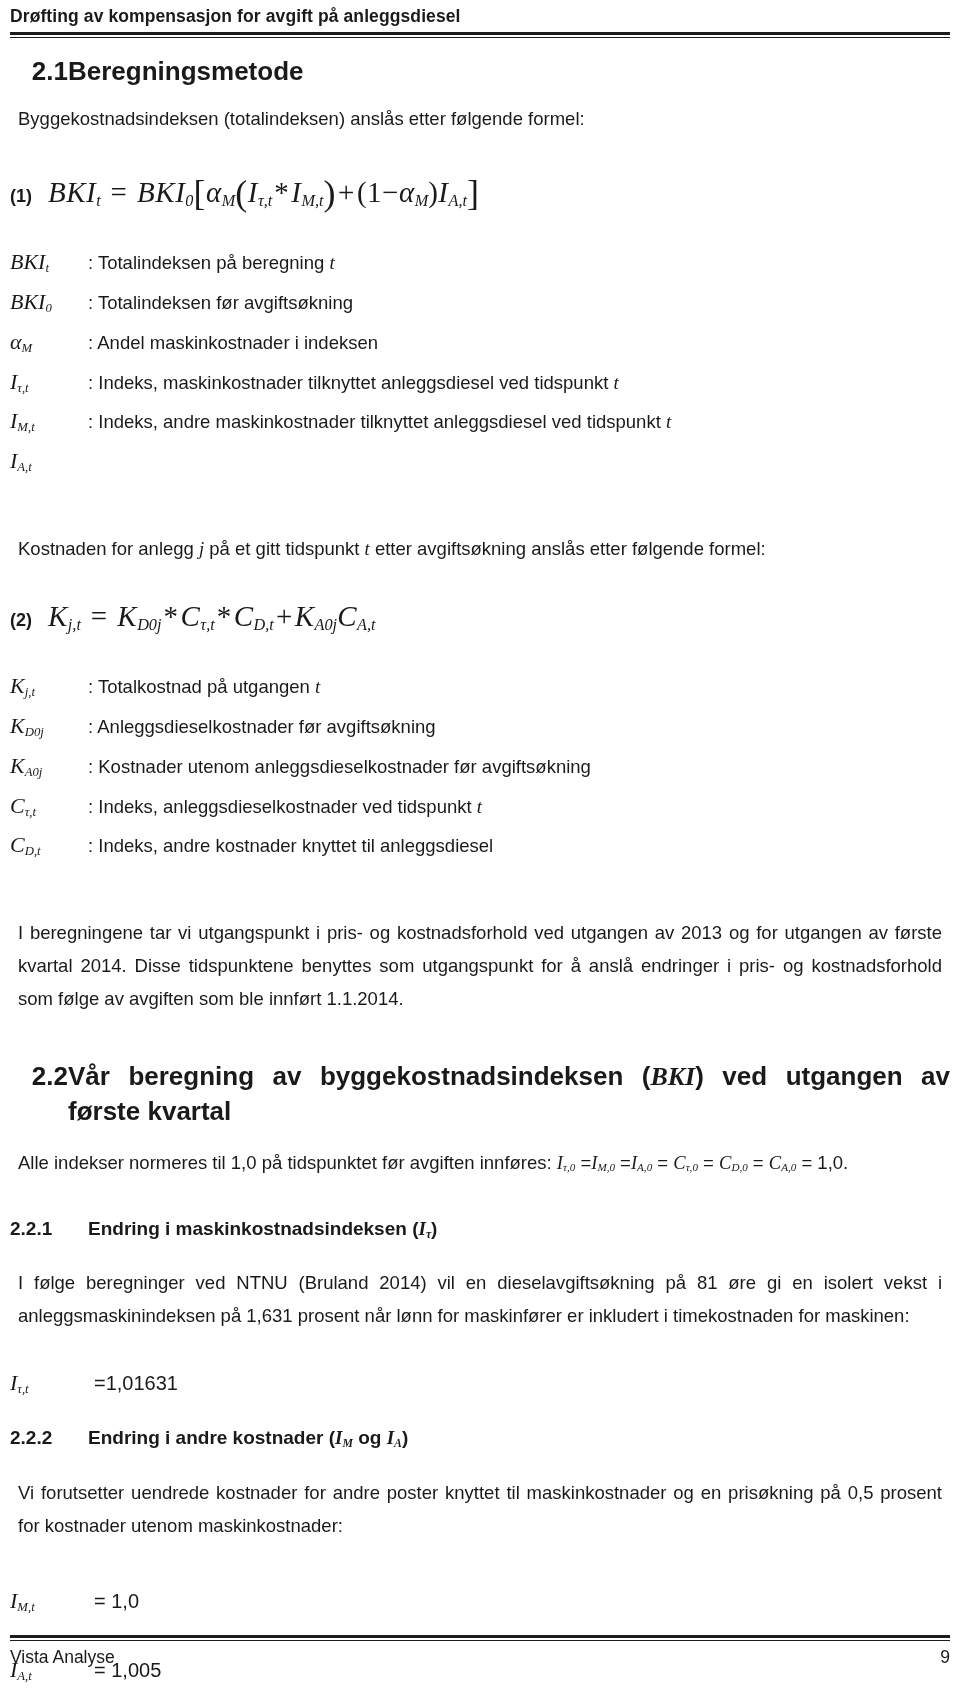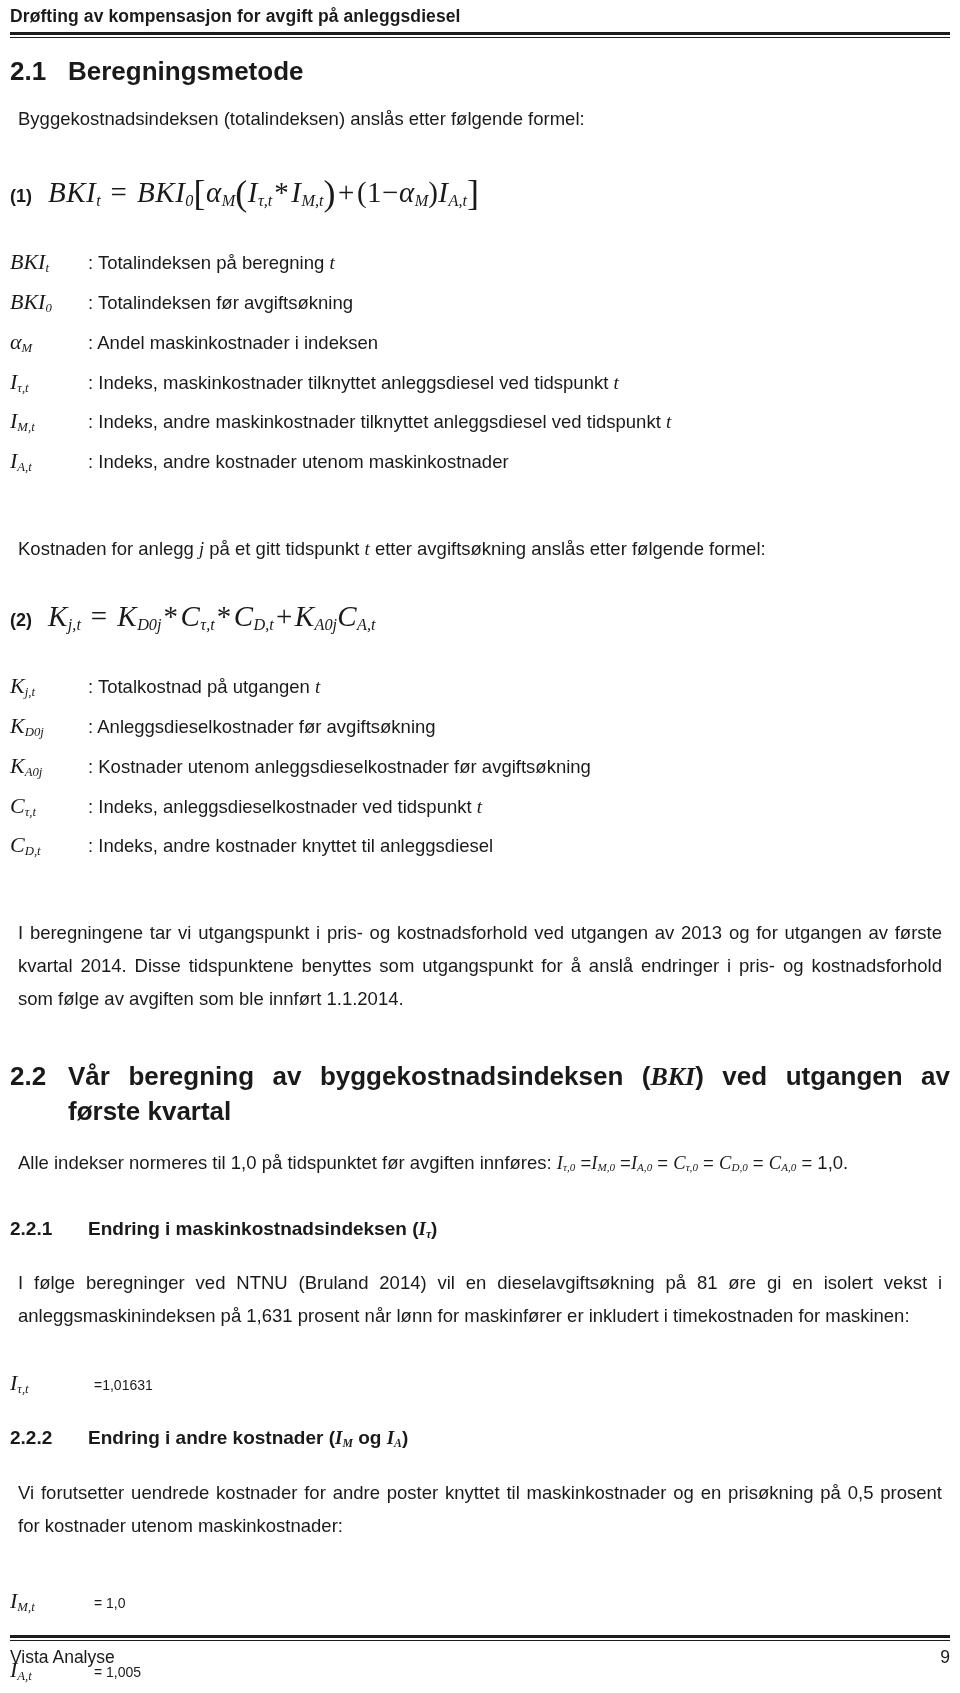--- a/index.html
+++ b/index.html
@@ -61,20 +61,21 @@
     font-size: 26px;
     font-weight: 700;
     margin: 6px 0 0 0;
     line-height: 34px;
     display: flex;
     align-items: flex-start;
   }
   h2.sec .num {
     width: 58px;
     flex: 0 0 58px;
+    text-align: right;
   }
   h2.sec .ttl {
     flex: 1 1 auto;
   }
   h2.sec.just .ttl {
     text-align: justify;
     text-align-last: left;
   }
 
   h3.sec {
@@ -187,21 +188,21 @@
   .valrow {
     display: flex;
     align-items: baseline;
     line-height: 33px;
   }
   .valrow .defsym {
     flex: 0 0 84px;
     width: 84px;
   }
   .valrow .valtxt {
-    font-size: 14px;
+    font-size: 20px;
   }
 
   .sp6  { height: 6px; }
   .sp10 { height: 10px; }
   .sp18 { height: 18px; }
   .sp22 { height: 22px; }
   .sp26 { height: 26px; }
   .sp30 { height: 30px; }
   .sp34 { height: 34px; }
   .sp40 { height: 40px; }
@@ -292,21 +293,20 @@
         <span class="defdesc"><span>: Indeks, maskinkostnader tilknyttet anleggsdiesel ved tidspunkt </span><em>t</em></span>
       </div>
 
       <div class="defrow">
         <span class="defsym">I<sub>M,t</sub></span>
         <span class="defdesc"><span>: Indeks, andre maskinkostnader tilknyttet anleggsdiesel ved tidspunkt </span><em>t</em></span>
       </div>
 
       <div class="defrow">
         <span class="defsym">I<sub>A,t</sub></span>
-        <span class="defdesc"><span>: Indeks, andre kostnader utenom maskinkostnader</span></span>
       </div>
 
     </div>
 
     <div class="sp40"></div>
 
     <p class="body"><span>Kostnaden for anlegg </span><span class="im">j</span><span> på et gitt tidspunkt </span><span class="im">t</span><span> etter avgiftsøkning anslås etter følgende formel:</span></p>
 
     <div class="sp26"></div>
 

